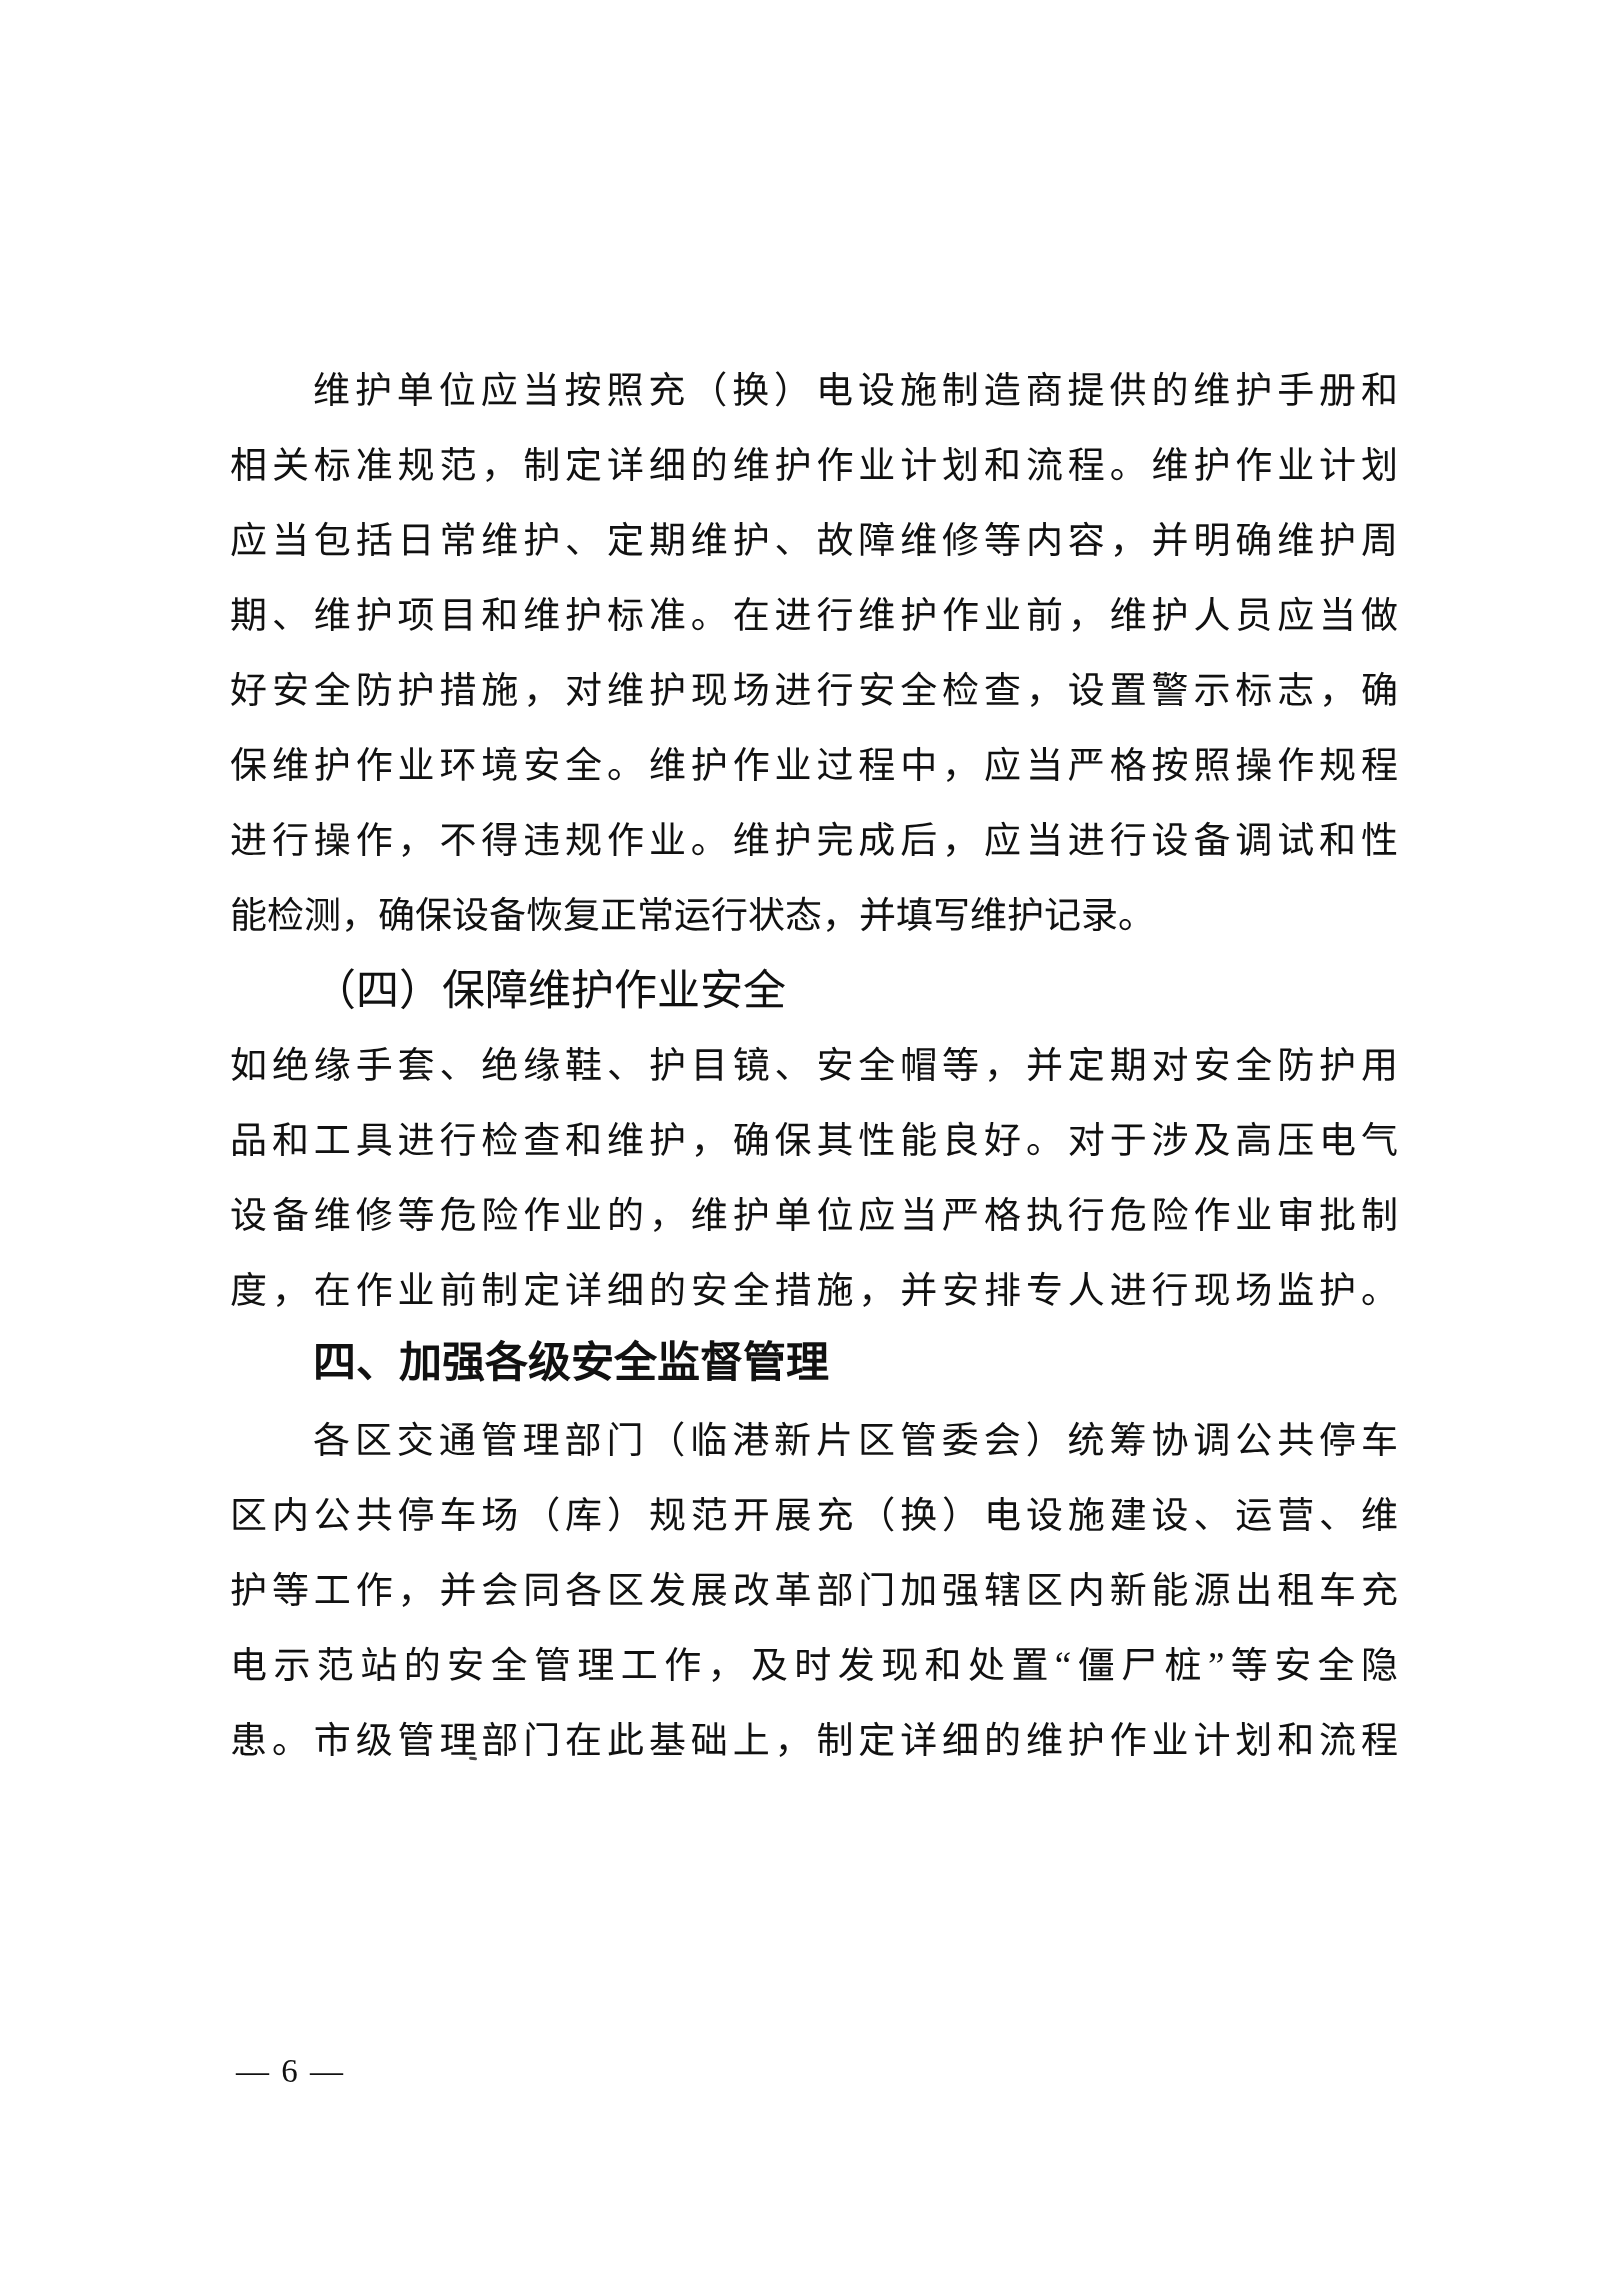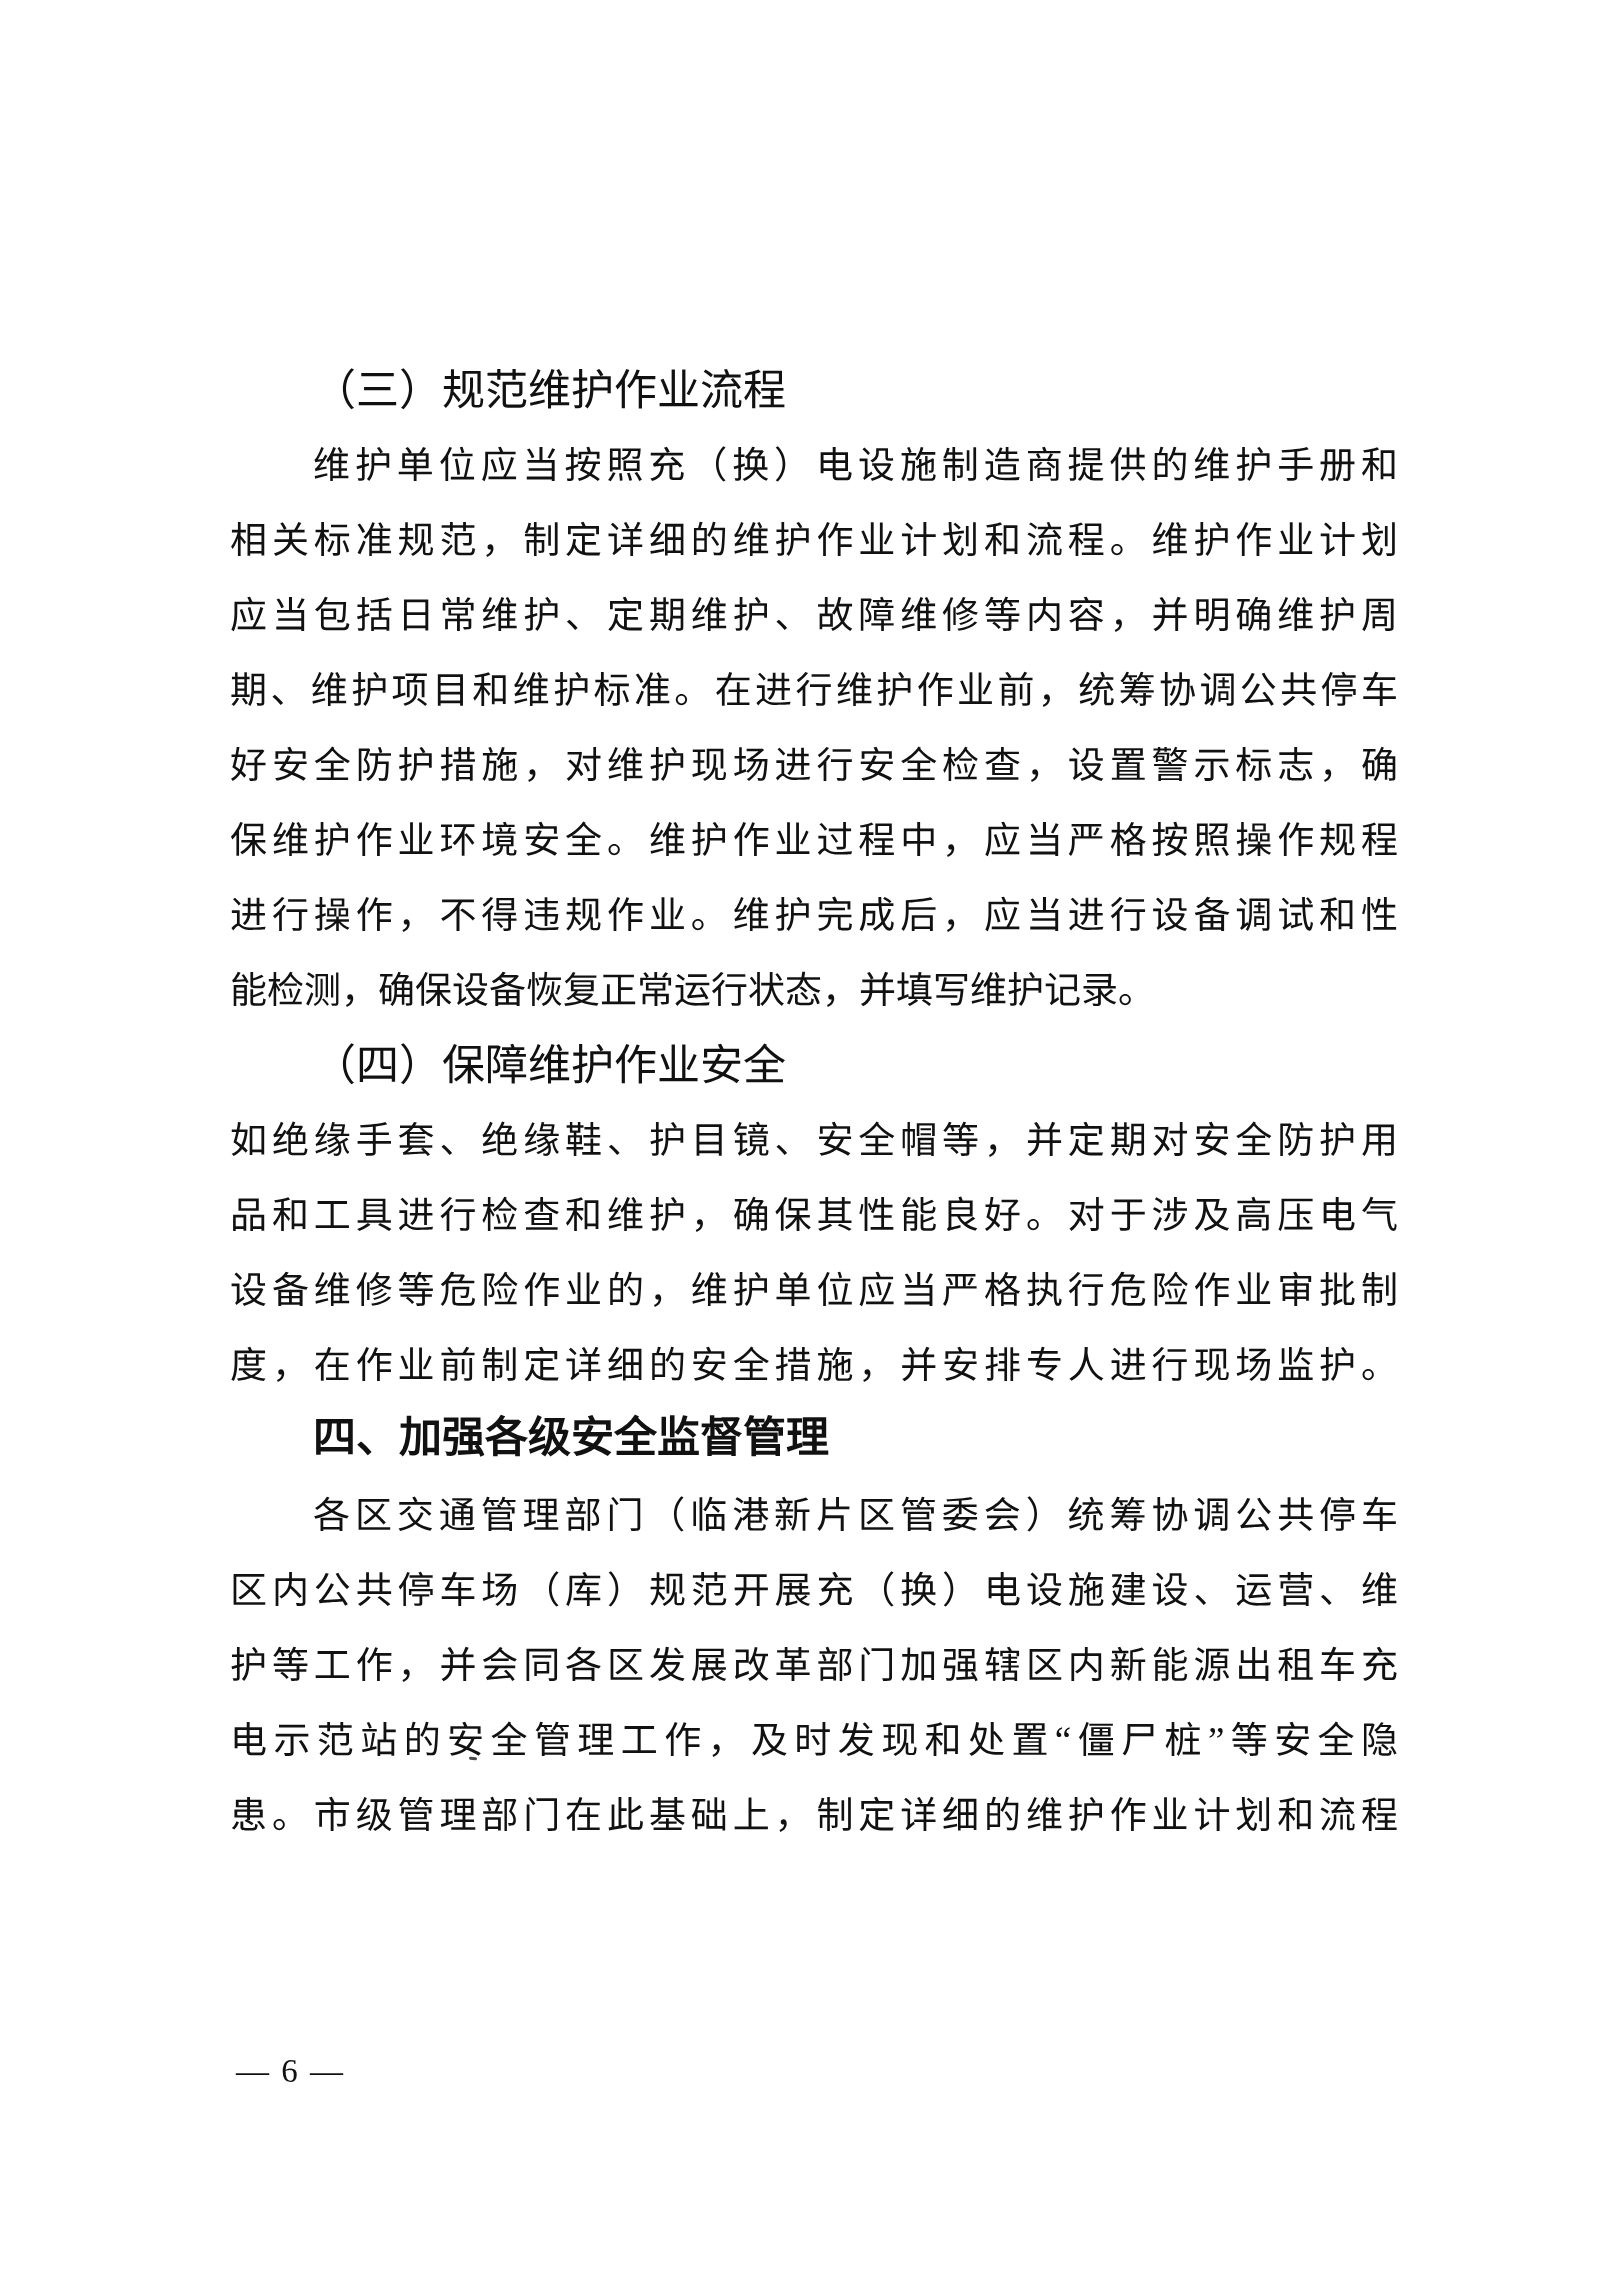--- a/index.html
+++ b/index.html
@@ -68,25 +68,24 @@
     border-radius: 1.5px;
     transform: rotate(6deg);
     opacity: 0.85;
   }
 </style>
 </head>
 <body>
 
 <div class="doc-page">
   <div class="text-block" id="text-block">
-      <div class="line kai-heading indent">（三）规范维护作业流程</div>
       <div class="line indent justify">维护单位应当按照充（换）电设施制造商提供的维护手册和</div>
       <div class="line justify">相关标准规范，制定详细的维护作业计划和流程。维护作业计划</div>
       <div class="line justify">应当包括日常维护、定期维护、故障维修等内容，并明确维护周</div>
-      <div class="line justify">期、维护项目和维护标准。在进行维护作业前，统筹协调公共停车</div>
+      <div class="line justify">期、维护项目和维护标准。在进行维护作业前，维护人员应当做</div>
       <div class="line justify">好安全防护措施，对维护现场进行安全检查，设置警示标志，确</div>
       <div class="line justify">保维护作业环境安全。维护作业过程中，应当严格按照操作规程</div>
       <div class="line justify">进行操作，不得违规作业。维护完成后，应当进行设备调试和性</div>
       <div class="line">能检测，确保设备恢复正常运行状态，并填写维护记录。</div>
       <div class="line kai-heading indent">（四）保障维护作业安全</div>
       <div class="line justify">如绝缘手套、绝缘鞋、护目镜、安全帽等，并定期对安全防护用</div>
       <div class="line justify">品和工具进行检查和维护，确保其性能良好。对于涉及高压电气</div>
       <div class="line justify">设备维修等危险作业的，维护单位应当严格执行危险作业审批制</div>
       <div class="line justify">度，在作业前制定详细的安全措施，并安排专人进行现场监护。</div>
       <div class="line bold-heading indent">四、加强各级安全监督管理</div>

